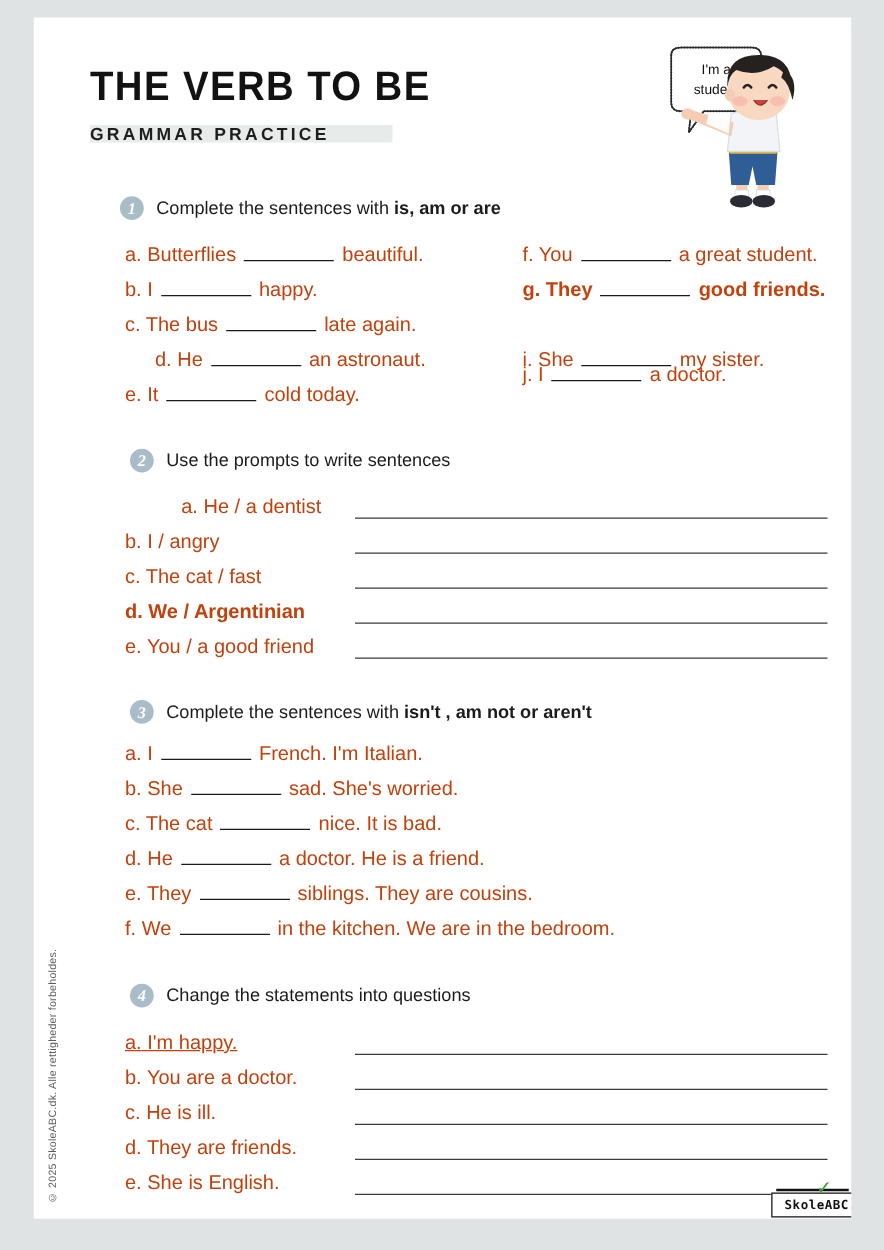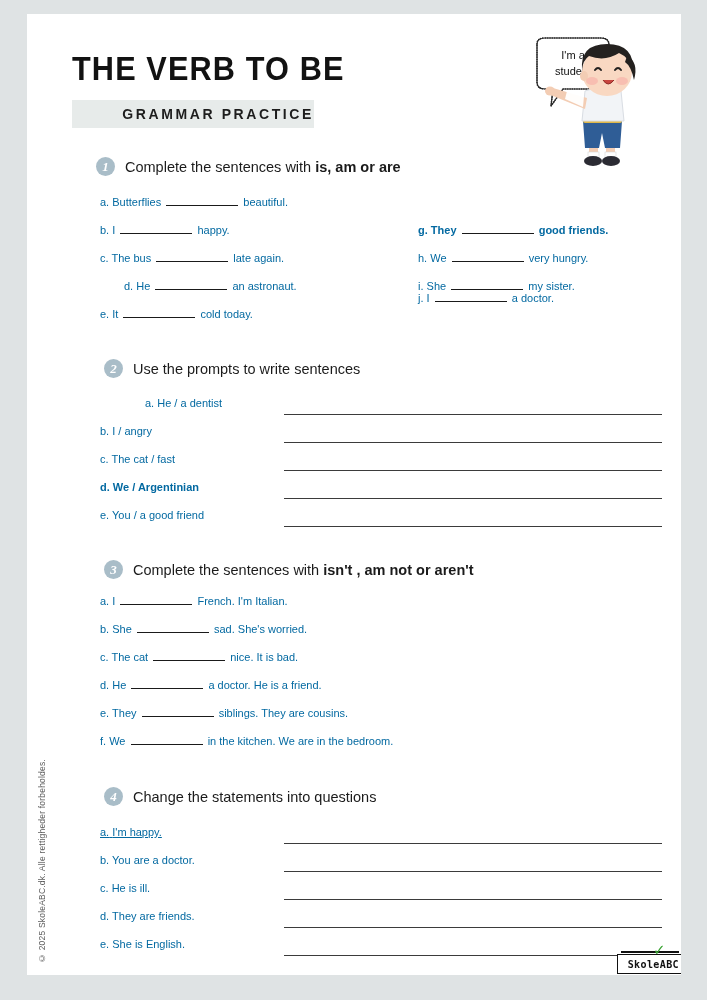--- a/index.html
+++ b/index.html
@@ -62,25 +62,25 @@
     color: #121212;
     transform: scaleX(0.93);
     transform-origin: left center;
     white-space: nowrap;
   }
   .subtitle-banner {
     position: absolute;
     left: 0;
     top: 86px;
     width: 242px;
-    height: 28px;
+    height: 14px;
     background: #e7ebea;
     display: flex;
     align-items: center;
-    justify-content: flex-end;
+    justify-content: flex-start;
   }
   .subtitle-banner span {
     font-family: "Liberation Sans Narrow", "Liberation Sans", sans-serif;
     font-weight: bold;
     font-size: 14px;
     letter-spacing: 2.6px;
     color: #1d1d1d;
   }
   .mascot {
     position: absolute;
@@ -114,22 +114,22 @@
   .section-title {
     font-family: "Liberation Sans", sans-serif;
     font-size: 14.5px;
     color: #1b1b1b;
   }
   .section-title b { font-weight: bold; }
   
   .q {
     position: absolute;
     font-family: "Liberation Sans", sans-serif;
-    font-size: 11px;
-    color: #0369a1;
+    font-size: 16px;
+    color: #c2410c;
     white-space: nowrap;
   }
   .blank {
     display: inline-block;
     border-bottom: 1.4px solid #1a1a1a;
     vertical-align: baseline;
     margin: 0 2px;
   }
   .b-lg { width: 72px; }
   
@@ -279,31 +279,31 @@
       <span class="blank b-lg"></span>
       <span>an astronaut.</span>
     </div>
     <div class="q" style="left:28px; top:294px;">
       <span>e.</span>
       <span>It</span>
       <span class="blank b-lg"></span>
       <span>cold today.</span>
     </div>
 
+    <div class="q" style="left:346px; top:182px;">
+      <span>f.</span>
+      <span>You</span>
+      <span class="blank b-lg"></span>
+      <span>a great student.</span>
+    </div>
     <div class="q" style="left:346px; top:210px;font-weight:bold;">
       <span>g.</span>
       <span>They</span>
       <span class="blank b-lg"></span>
       <span>good friends.</span>
-    </div>
-    <div class="q" style="left:346px; top:238px;">
-      <span>h.</span>
-      <span>We</span>
-      <span class="blank b-lg"></span>
-      <span>very hungry.</span>
     </div>
     <div class="q" style="left:346px; top:266px;">
       <span>i.</span>
       <span>She</span>
       <span class="blank b-lg"></span>
       <span>my sister.</span>
     </div>
     <div class="q" style="left:346px; top:278px;text-align:center;">
       <span>j.</span>
       <span>I</span>

